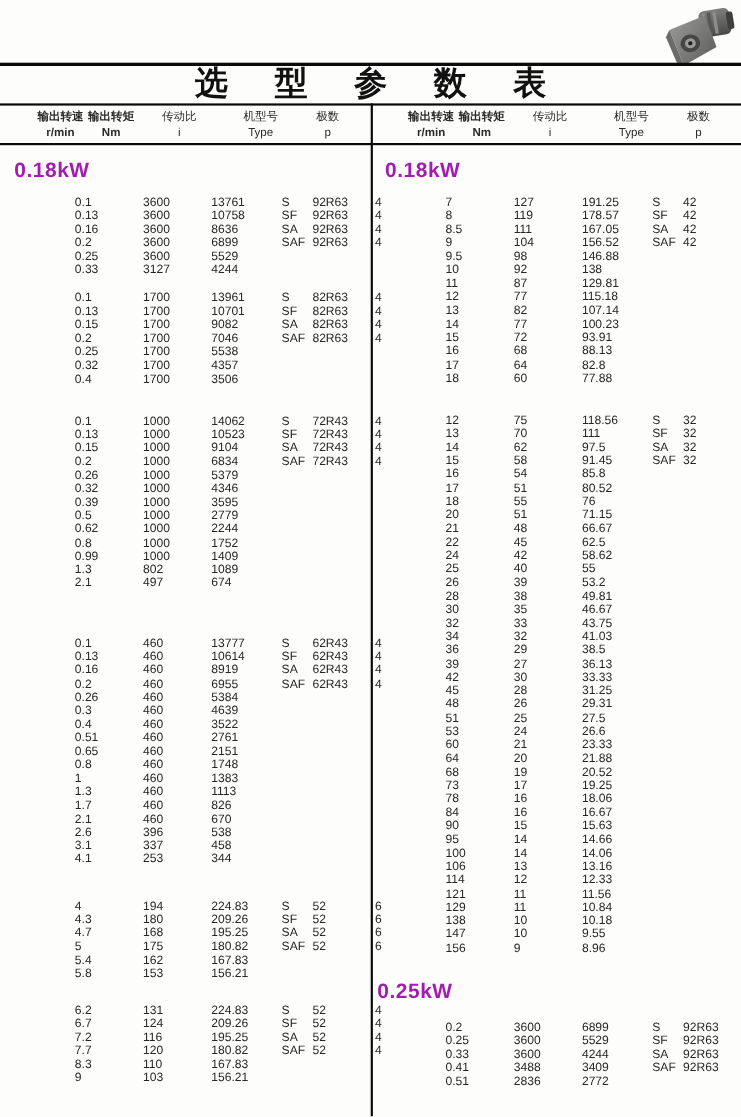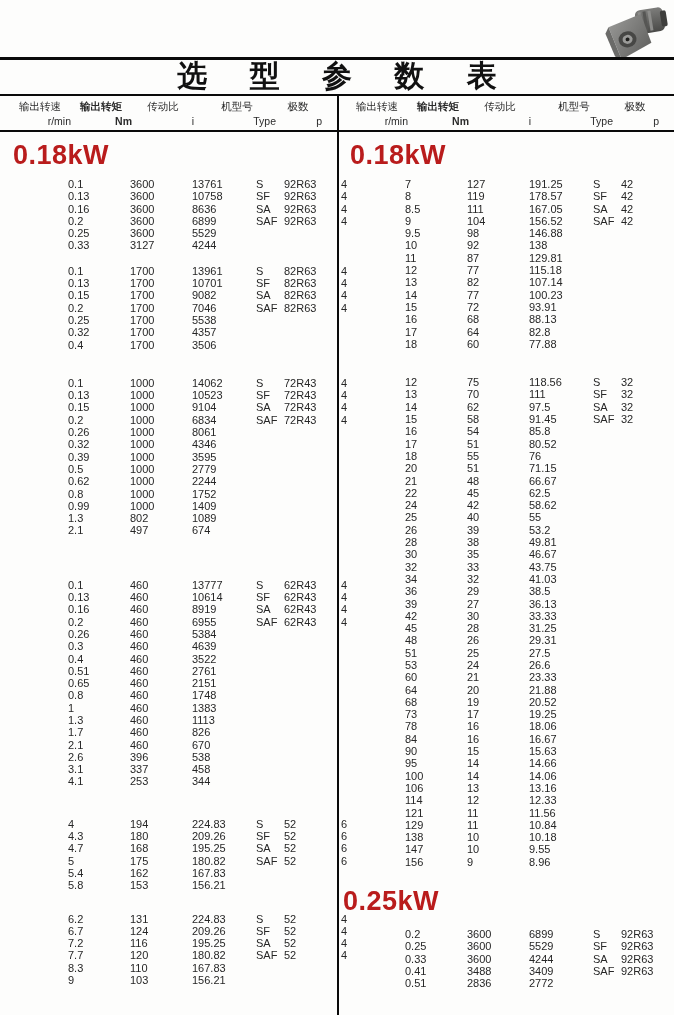--- a/index.html
+++ b/index.html
@@ -26,33 +26,33 @@
     margin:0;text-align:center;
     font-size:30px;line-height:36px;font-weight:bold;
     letter-spacing:17px;text-indent:17px;
     color:#111;white-space:nowrap;
   }
 
   
   .header-half{position:absolute;top:98px;width:337px;height:32px;}
   .header-half.right{left:337px;}
   .hcell{position:absolute;top:1px;text-align:center;font-size:10.5px;line-height:15px;color:#2b2b2b;}
-  .hcell .en{display:block;font-size:10.5px;text-align:right;}
-  .hc0{left:9px;width:62px;}
+  .hcell .en{display:block;font-size:10.5px;}
+  .hc0{left:24px;width:62px;font-weight:bold;}
   .hc1{left:70px;width:62px;font-weight:bold;}
   .hc2{left:132px;width:62px;}
   .hc3{left:198px;width:78px;}
   .hc4{left:274px;width:48px;}
 
   
   .half{position:absolute;top:133px;left:0;width:337px;}
   .half.right{left:337px;}
   .sec-heading{
-    font-weight:bold;font-size:27px;line-height:27px;
-    margin:9px 0 9px 13px;color:#b91c1c;letter-spacing:0.5px;
+    font-weight:bold;font-size:19px;line-height:27px;
+    margin:9px 0 9px 13px;color:#a21caf;letter-spacing:0.5px;
   }
   .block{margin-top:0;padding-left:40px;}
   #col-left .block.i1{margin-top:13px;}
   #col-left .block.i2{margin-top:26px;}
   #col-left .block.i3{margin-top:42px;}
   #col-left .block.i4{margin-top:30px;}
   #col-left .block.i5{margin-top:21px;}
   #col-right .block.i1{margin-top:26px;}
   #col-right .section + .section .sec-heading{margin:20px 0 13px 6px;}
 
@@ -175,21 +175,21 @@
           <div class="row"><span class="c c-speed">0.2</span><span class="c c-torque">1700</span><span class="c c-ratio">7046</span><span class="c c-type"><span class="c-prefix">SAF</span><span class="c-model">82R63</span></span><span class="c c-poles">4</span></div>
           <div class="row"><span class="c c-speed">0.25</span><span class="c c-torque">1700</span><span class="c c-ratio">5538</span><span class="c c-type"><span class="c-prefix"></span><span class="c-model"></span></span><span class="c c-poles"></span></div>
           <div class="row"><span class="c c-speed">0.32</span><span class="c c-torque">1700</span><span class="c c-ratio">4357</span><span class="c c-type"><span class="c-prefix"></span><span class="c-model"></span></span><span class="c c-poles"></span></div>
           <div class="row"><span class="c c-speed">0.4</span><span class="c c-torque">1700</span><span class="c c-ratio">3506</span><span class="c c-type"><span class="c-prefix"></span><span class="c-model"></span></span><span class="c c-poles"></span></div>
         </div>
         <div class="block i2">
           <div class="row"><span class="c c-speed">0.1</span><span class="c c-torque">1000</span><span class="c c-ratio">14062</span><span class="c c-type"><span class="c-prefix">S</span><span class="c-model">72R43</span></span><span class="c c-poles">4</span></div>
           <div class="row"><span class="c c-speed">0.13</span><span class="c c-torque">1000</span><span class="c c-ratio">10523</span><span class="c c-type"><span class="c-prefix">SF</span><span class="c-model">72R43</span></span><span class="c c-poles">4</span></div>
           <div class="row"><span class="c c-speed">0.15</span><span class="c c-torque">1000</span><span class="c c-ratio">9104</span><span class="c c-type"><span class="c-prefix">SA</span><span class="c-model">72R43</span></span><span class="c c-poles">4</span></div>
           <div class="row"><span class="c c-speed">0.2</span><span class="c c-torque">1000</span><span class="c c-ratio">6834</span><span class="c c-type"><span class="c-prefix">SAF</span><span class="c-model">72R43</span></span><span class="c c-poles">4</span></div>
-          <div class="row"><span class="c c-speed">0.26</span><span class="c c-torque">1000</span><span class="c c-ratio">8061</span><span class="c c-type"><span class="c-prefix"></span><span class="c-model"></span></span><span class="c c-poles"></span></div>
+          <div class="row"><span class="c c-speed">0.26</span><span class="c c-torque">1000</span><span class="c c-ratio">5379</span><span class="c c-type"><span class="c-prefix"></span><span class="c-model"></span></span><span class="c c-poles"></span></div>
           <div class="row"><span class="c c-speed">0.32</span><span class="c c-torque">1000</span><span class="c c-ratio">4346</span><span class="c c-type"><span class="c-prefix"></span><span class="c-model"></span></span><span class="c c-poles"></span></div>
           <div class="row"><span class="c c-speed">0.39</span><span class="c c-torque">1000</span><span class="c c-ratio">3595</span><span class="c c-type"><span class="c-prefix"></span><span class="c-model"></span></span><span class="c c-poles"></span></div>
           <div class="row"><span class="c c-speed">0.5</span><span class="c c-torque">1000</span><span class="c c-ratio">2779</span><span class="c c-type"><span class="c-prefix"></span><span class="c-model"></span></span><span class="c c-poles"></span></div>
           <div class="row"><span class="c c-speed">0.62</span><span class="c c-torque">1000</span><span class="c c-ratio">2244</span><span class="c c-type"><span class="c-prefix"></span><span class="c-model"></span></span><span class="c c-poles"></span></div>
           <div class="row"><span class="c c-speed">0.8</span><span class="c c-torque">1000</span><span class="c c-ratio">1752</span><span class="c c-type"><span class="c-prefix"></span><span class="c-model"></span></span><span class="c c-poles"></span></div>
           <div class="row"><span class="c c-speed">0.99</span><span class="c c-torque">1000</span><span class="c c-ratio">1409</span><span class="c c-type"><span class="c-prefix"></span><span class="c-model"></span></span><span class="c c-poles"></span></div>
           <div class="row"><span class="c c-speed">1.3</span><span class="c c-torque">802</span><span class="c c-ratio">1089</span><span class="c c-type"><span class="c-prefix"></span><span class="c-model"></span></span><span class="c c-poles"></span></div>
           <div class="row"><span class="c c-speed">2.1</span><span class="c c-torque">497</span><span class="c c-ratio">674</span><span class="c c-type"><span class="c-prefix"></span><span class="c-model"></span></span><span class="c c-poles"></span></div>
         </div>
         <div class="block i3">

